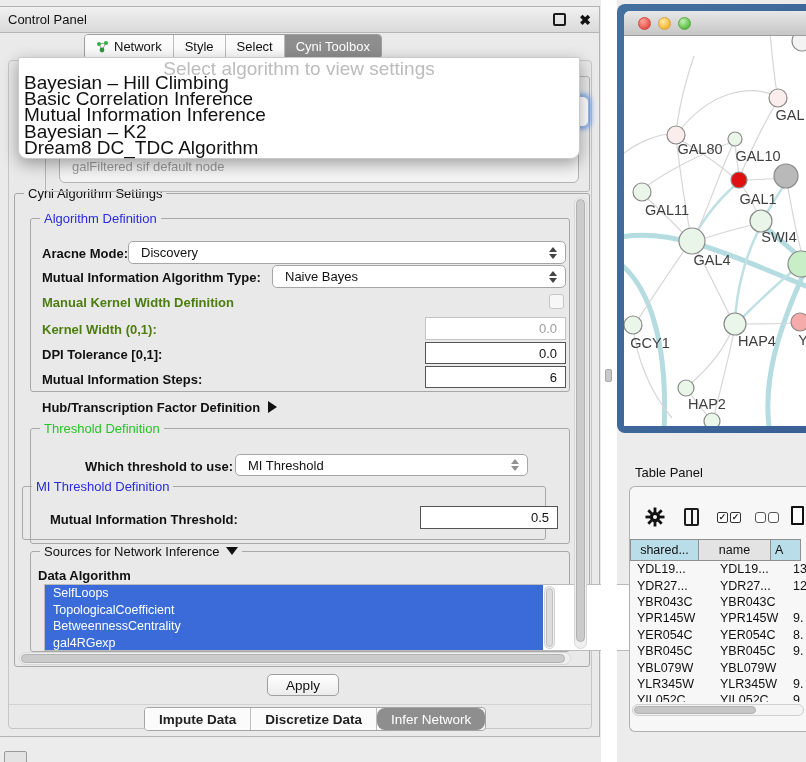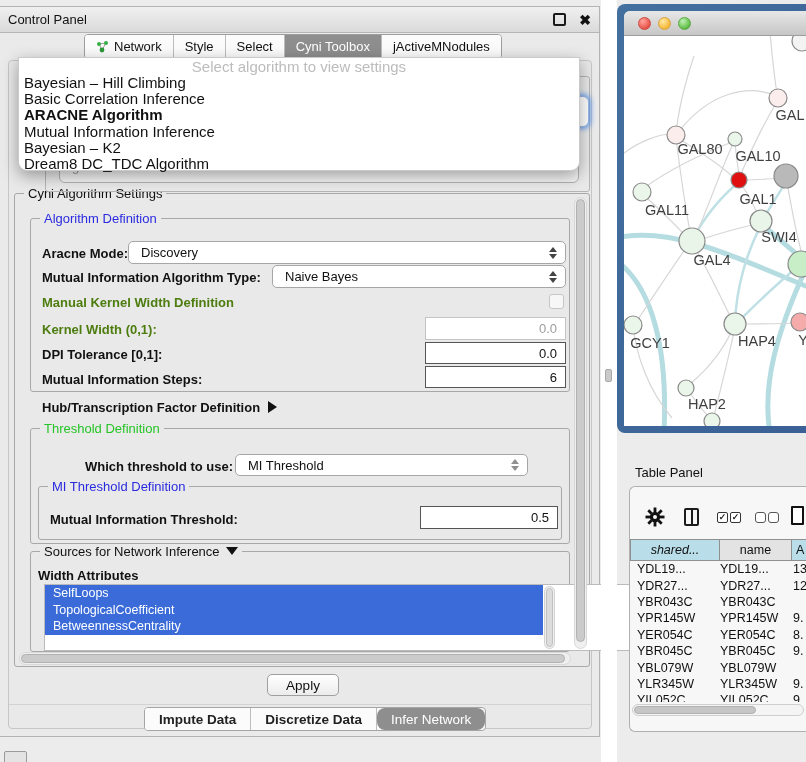--- a/index.html
+++ b/index.html
@@ -21,22 +21,22 @@
   .tab.active{background:#8e8e8e;color:#fff;}
   .cp-body{position:absolute;left:8px;top:60px;width:584px;height:669px;background:#e9e9e9;
            border:1px solid #c6c6c6;border-radius:4px;box-sizing:border-box;}
   
   .hid-group{position:absolute;left:45px;top:76px;width:543px;height:114px;border:1px solid #b5b5b5;border-radius:3px;z-index:1;}
   .hid-combo1{position:absolute;left:59px;top:96px;width:530px;height:31px;background:#fff;border:1px solid #9ab7e4;
               border-radius:6px;box-shadow:0 0 5px 2px rgba(92,152,238,0.85);z-index:1;box-sizing:border-box;}
   .hid-combo2{position:absolute;left:59px;top:151px;width:520px;height:32px;background:#f4f4f4;border:1px solid #b2b2b2;
               border-radius:6px;color:#9a9a9a;font-size:13px;line-height:30px;padding-left:12px;z-index:1;box-sizing:border-box;}
   
-  .overlay{position:absolute;left:18px;top:57px;width:562px;height:114px;background:#fff;border:1px solid #cacaca;
-           border-radius:0 0 9px 9px;box-shadow:0 5px 16px rgba(0,0,0,0.35);z-index:5;font-size:15px;box-sizing:border-box;}
+  .overlay{position:absolute;left:18px;top:57px;width:562px;height:102px;background:#fff;border:1px solid #cacaca;
+           border-radius:0 0 9px 9px;box-shadow:0 5px 16px rgba(0,0,0,0.35);z-index:5;font-size:19px;box-sizing:border-box;}
   .dd-prompt{height:17px;text-align:center;color:#bcbcbc;}
   .dd-item{height:16.2px;padding-left:5px;white-space:nowrap;line-height:16.2px;}
   
   .group{position:absolute;border:1px solid #a8a8a8;border-radius:3px;box-sizing:border-box;}
   .group-label{position:absolute;top:-8px;left:9px;background:#e9e9e9;padding:0 4px;font-size:13px;white-space:nowrap;}
   .lbl-blue{color:#2a2ae0;}
   .lbl-green{color:#27c427;}
   .bold-lbl{position:absolute;font-size:13px;font-weight:bold;white-space:nowrap;}
   .dis{color:#4d7c0f;}
   .combo{position:absolute;background:#fff;border:1px solid #a6a6a6;border-radius:5px;font-size:13px;
@@ -147,40 +147,36 @@
   </div>
   <div class="tab">
       <span>Style</span>
     </div>
   <div class="tab">
       <span>Select</span>
     </div>
   <div class="tab active">
       <span>Cyni Toolbox</span>
     </div>
-  <div class="tab">
-      <span>jActiveMNodules</span>
-    </div>
 </div>
 
 <div class="cp-body"></div>
 
 <div class="hid-group"></div>
 <div class="hid-combo1"></div>
 <div class="hid-combo2">
   <span>galFiltered sif default node</span>
 </div>
 
 <div class="overlay">
   <div class="dd-prompt">Select algorithm to view settings</div>
   <div>
 
   <div class="dd-item">Bayesian – Hill Climbing</div>
       <div class="dd-item">Basic Correlation Inference</div>
-      <div class="dd-item bold">ARACNE Algorithm</div>
       <div class="dd-item">Mutual Information Inference</div>
       <div class="dd-item">Bayesian – K2</div>
       <div class="dd-item">Dream8 DC_TDC Algorithm</div>
     </div>
 </div>
 
 <div class="group" style="left:14px;top:193px;width:576px;height:474px;">
   <span class="group-label">Cyni Algorithm Settings</span>
 </div>
 
@@ -226,37 +222,38 @@
   <span class="group-label lbl-green">Threshold Definition</span>
 </div>
 <div class="bold-lbl" style="left:85px;top:459px;">Which threshold to use:</div>
 <div class="combo" style="left:235px;top:454px;width:293px;height:22px;">
   <span>MI Threshold</span>
   <span class="arrows gray">
       <span class="ar-up"></span>
       <span class="ar-dn"></span>
     </span>
 </div>
-<div class="group" style="left:38px;top:486px;width:524px;height:54px;padding-left:11px;">
+<div class="group" style="left:22px;top:486px;width:524px;height:54px;padding-left:11px;">
   <span class="group-label lbl-blue">MI Threshold Definition</span>
 </div>
 <div class="bold-lbl" style="left:50px;top:512px;">Mutual Information Threshold:</div>
 <div class="field strong" style="left:420px;top:506px;width:138px;height:23px;">
   <span>0.5</span>
 </div>
 
 <div class="group" style="left:30px;top:551px;width:540px;height:101px;">
   <span class="group-label"><span>Sources for Network Inference</span><span class="tri-down"></span></span>
 </div>
-<div class="bold-lbl" style="left:38px;top:568px;">Width Attributes</div>
+<div class="bold-lbl" style="left:38px;top:568px;">Data Algorithm</div>
 <div class="attr-list">
 
 <div class="attr-item">SelfLoops</div>
     <div class="attr-item">TopologicalCoefficient</div>
     <div class="attr-item">BetweennessCentrality</div>
+    <div class="attr-item">gal4RGexp</div>
   </div>
 <div class="mini-sb">
     <div class="thumb"></div>
   </div>
 
 <div class="vsb">
     <div class="thumb"></div>
   </div>
 <div class="hsb">
     <div class="thumb"></div>
@@ -371,21 +368,21 @@
 <div class="colicon">
     <div></div>
   </div>
 <div class="cb" style="left:717px;top:512px;">✓</div>
 <div class="cb" style="left:730px;top:512px;">✓</div>
 <div class="cb empty" style="left:755px;top:512px;"></div>
 <div class="cb empty" style="left:768px;top:512px;"></div>
 <div class="docicon"></div>
 
 <div class="thead">
-  <div class="th blue first" style="width:90px;font-style:italic;">shared...</div>
+  <div class="th blue first" style="width:69px;">shared...</div>
   <div class="th gray" style="width:72px;">name</div>
   <div class="th blue" style="width:30px;justify-content:flex-start;padding-left:4px;">A</div>
 </div>
 <div class="tbody">
 
 <div class="trow">
       <div class="tcell c1">YDL19...</div>
       <div class="tcell c2">YDL19...</div>
       <div class="tcell c3">13</div>
     </div>

